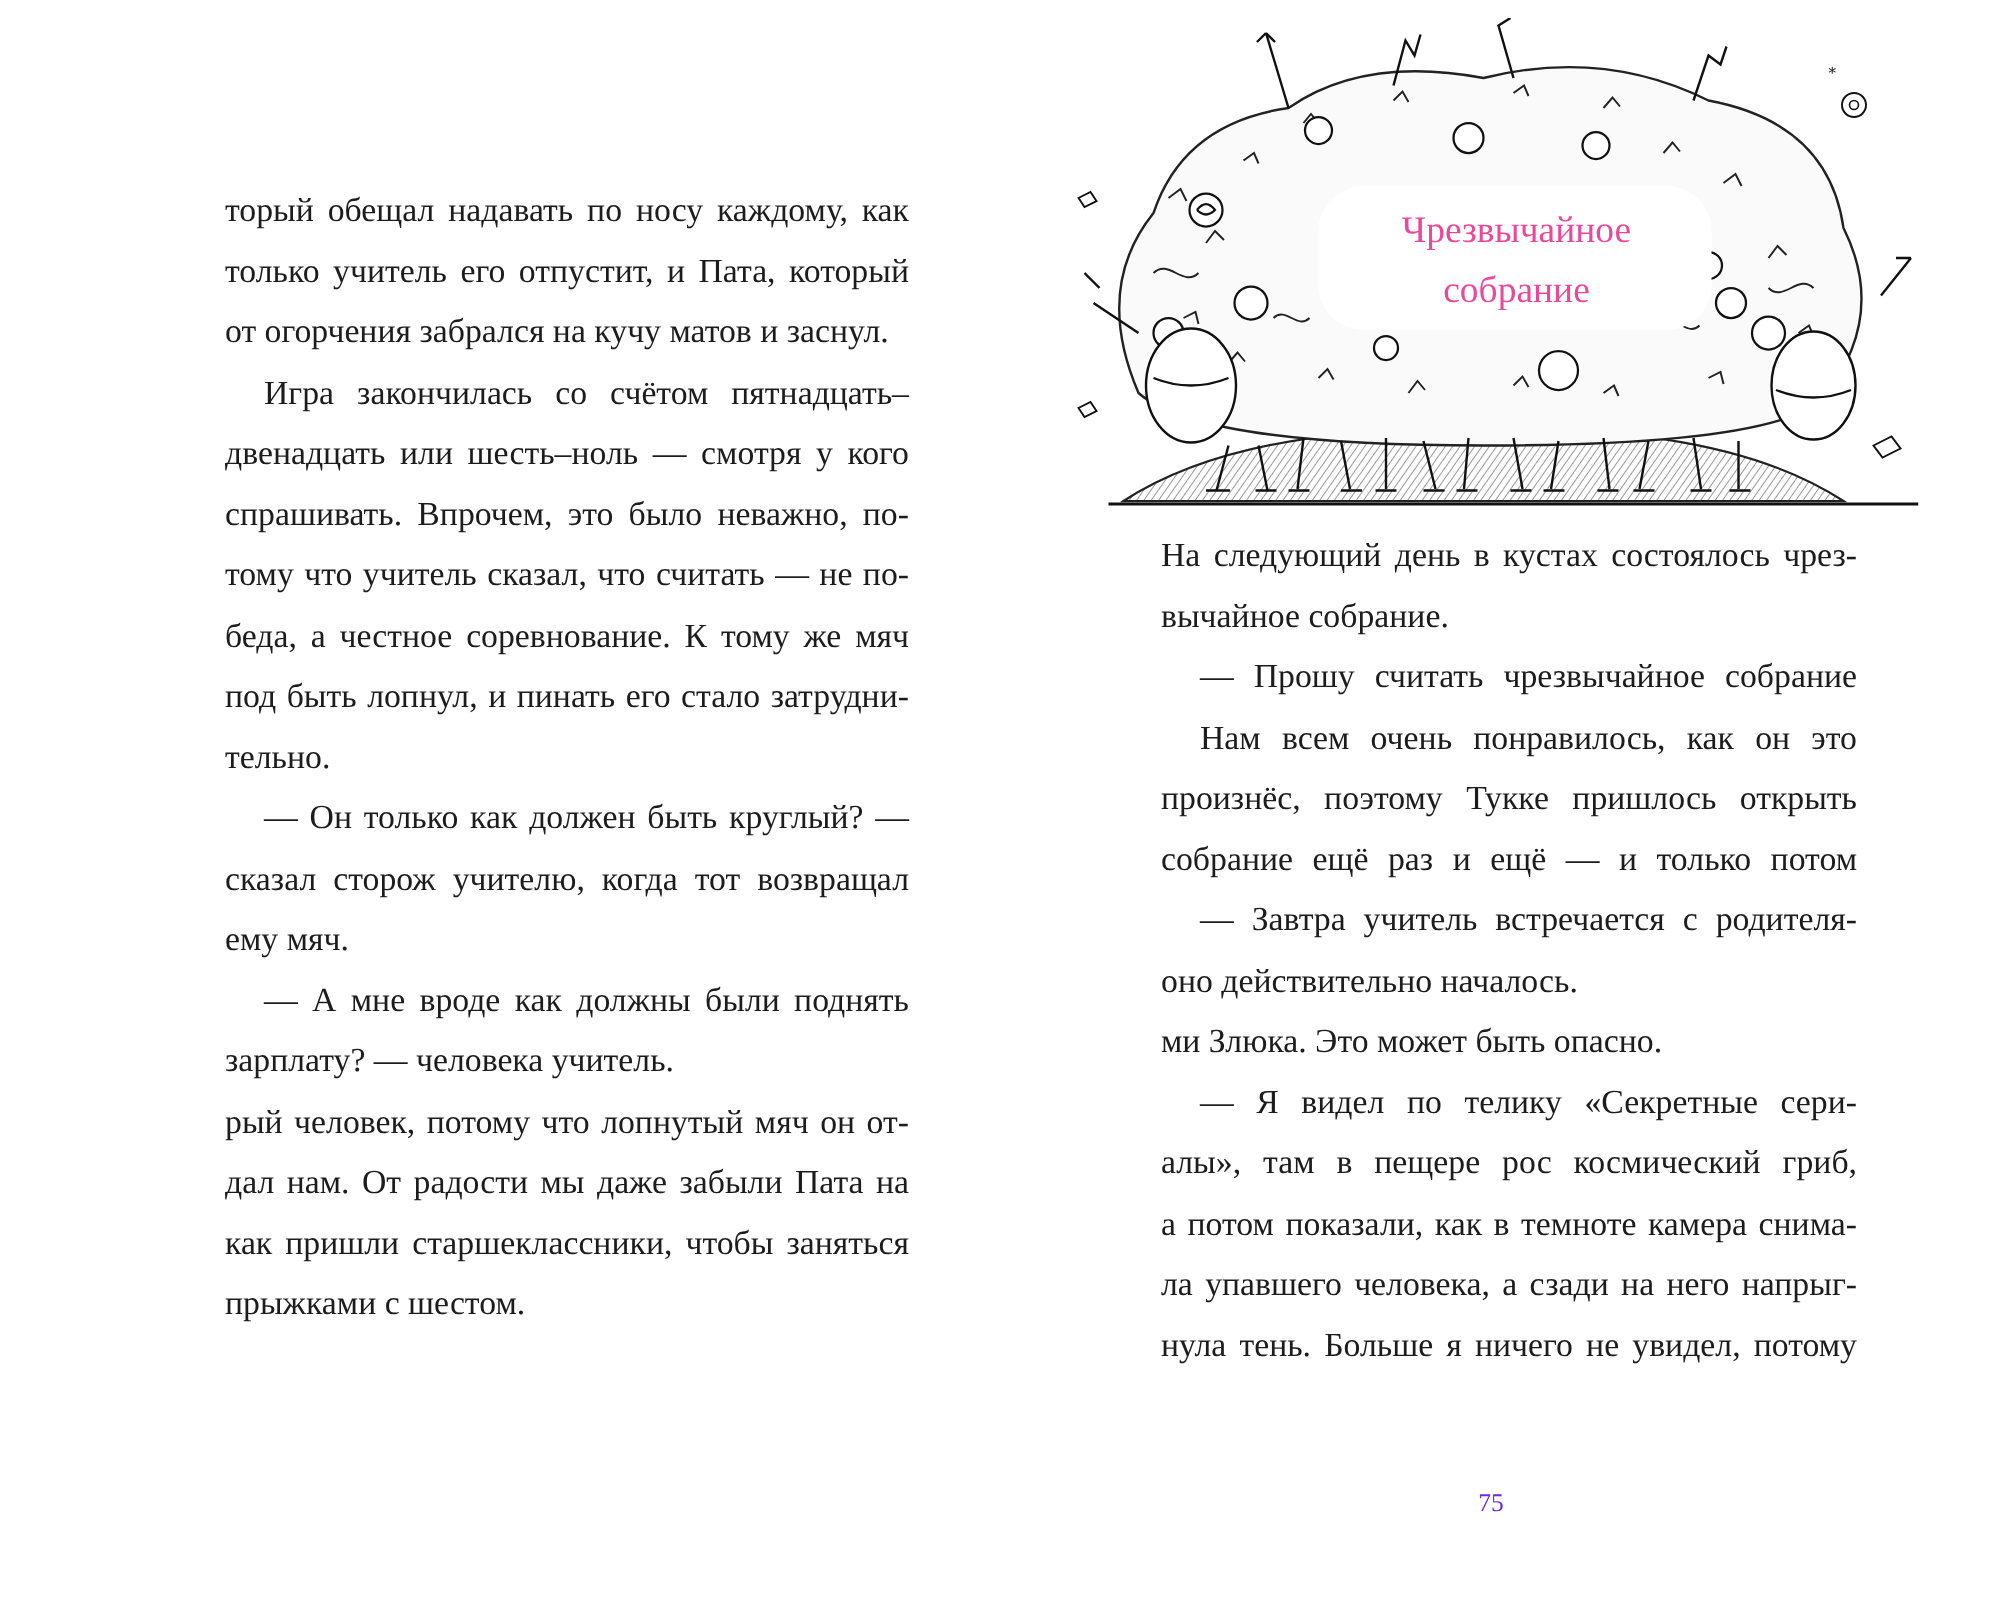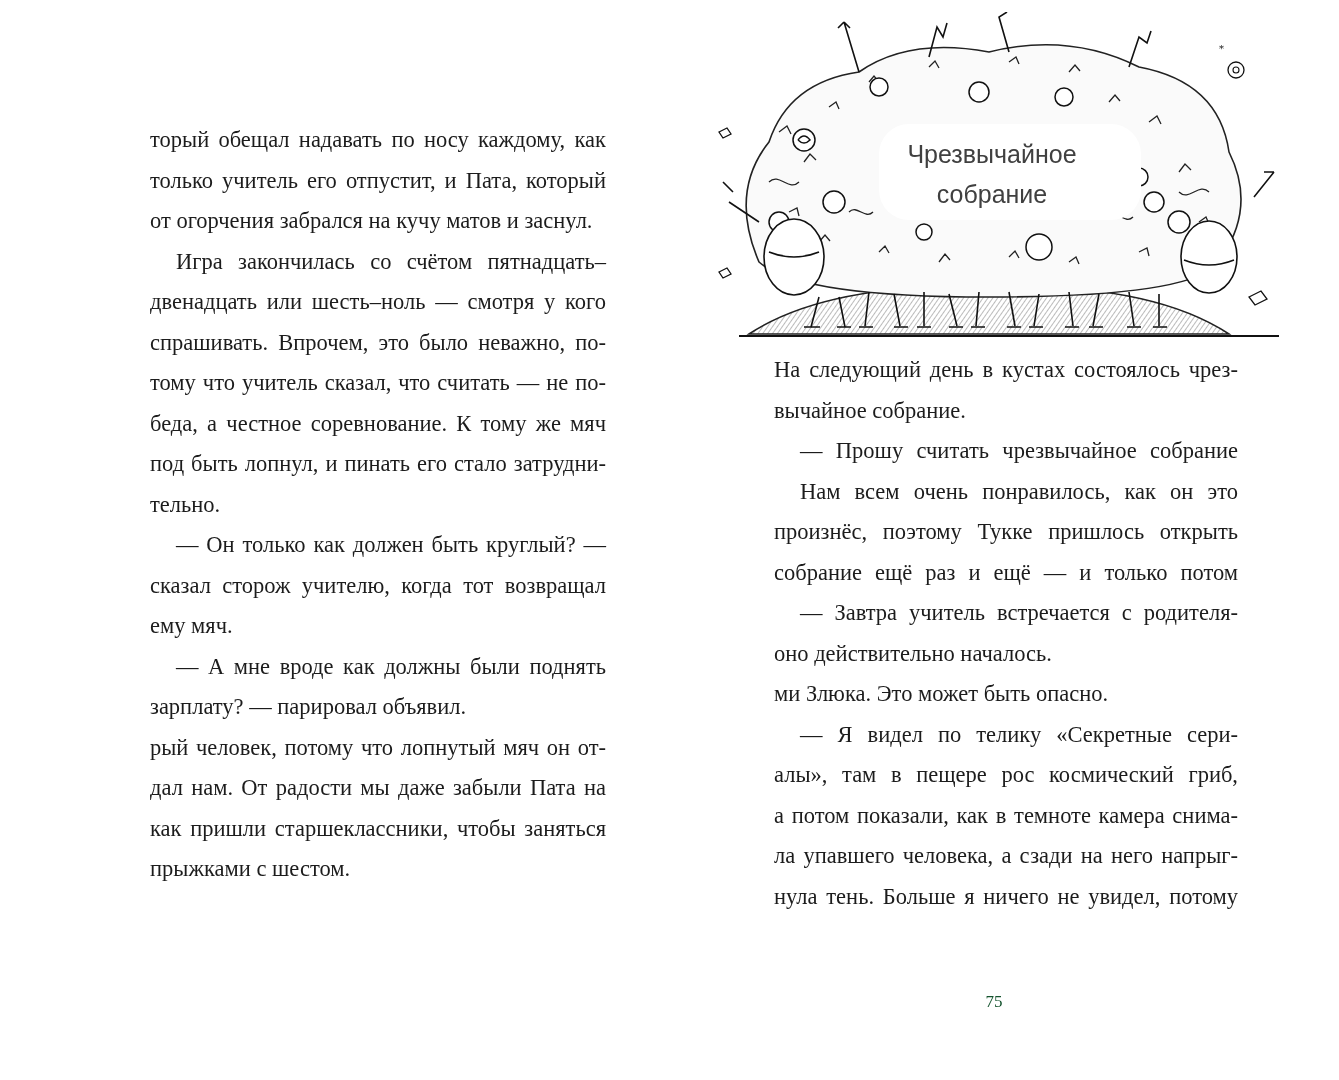--- a/index.html
+++ b/index.html
@@ -10,46 +10,46 @@
   .page { position:absolute; top:0; height:1080px; }
   .page-left { left:0; width:669px; }
   .page-right { left:669px; width:670px; }
   .text-block { position:absolute; font-family:"Liberation Serif","DejaVu Serif",serif; font-size:22.5px; line-height:40.5px; color:#1c1c1c; }
   .left-text { left:118px; top:120px; width:488px; }
   .right-text { left:73px; top:350px; width:496px; }
   .line { display:block; white-space:nowrap; text-align:justify; text-align-last:justify; height:40.5px;margin-left:32px; }
   .line.last { text-align-last:left; }
   .line.indent { padding-left:26px; }
   .illustration { position:absolute; left:40px; top:12px; width:570px; height:330px; }
-  .chapter-title { position:absolute; left:158px; top:122px; width:250px; text-align:center;
-    font-family:Liberation Sans, sans-serif; font-size:25px; line-height:40px; color:#404040; }
+  .chapter-title { position:absolute; left:177px; top:122px; width:250px; text-align:center;
+    font-family:Liberation Serif, serif; font-size:25px; line-height:40px; color:#ec4899; }
   .title-bg { position:absolute; left:170px; top:112px; width:262px; height:96px; background:#fff; border-radius:30px; }
   .page-number { position:absolute; left:310px; top:992px; width:30px; text-align:center;
-    font-family:"Liberation Serif","DejaVu Serif",serif; font-size:17px; color:#14532d; }
+    font-family:"Liberation Serif","DejaVu Serif",serif; font-size:17px; color:#6d28d9; }
 </style>
 </head>
 <body>
 
 <div class="page page-left">
   <div class="text-block left-text" id="left-text">
       <span class="line">торый обещал надавать по носу каждому, как</span>
       <span class="line">только учитель его отпустит, и Пата, который</span>
       <span class="line last">от огорчения забрался на кучу матов и заснул.</span>
       <span class="line indent">Игра закончилась со счётом пятнадцать–</span>
       <span class="line">двенадцать или шесть–ноль — смотря у кого</span>
       <span class="line">спрашивать. Впрочем, это было неважно, по-</span>
       <span class="line">тому что учитель сказал, что считать — не по-</span>
       <span class="line">беда, а честное соревнование. К тому же мяч</span>
       <span class="line">под быть лопнул, и пинать его стало затрудни-</span>
       <span class="line last">тельно.</span>
       <span class="line indent">— Он только как должен быть круглый? —</span>
       <span class="line">сказал сторож учителю, когда тот возвращал</span>
       <span class="line last">ему мяч.</span>
       <span class="line indent">— А мне вроде как должны были поднять</span>
-      <span class="line last">зарплату? — парировал объявил.</span>
+      <span class="line last">зарплату? — человека учитель.</span>
       <span class="line">рый человек, потому что лопнутый мяч он от-</span>
       <span class="line">дал нам. От радости мы даже забыли Пата на</span>
       <span class="line">как пришли старшеклассники, чтобы заняться</span>
       <span class="line last">прыжками с шестом.</span>
     </div>
 </div>
 
 <div class="page page-right">
   <div class="illustration">
     <svg width="570" height="330" viewBox="0 0 570 330" xmlns="http://www.w3.org/2000/svg">

